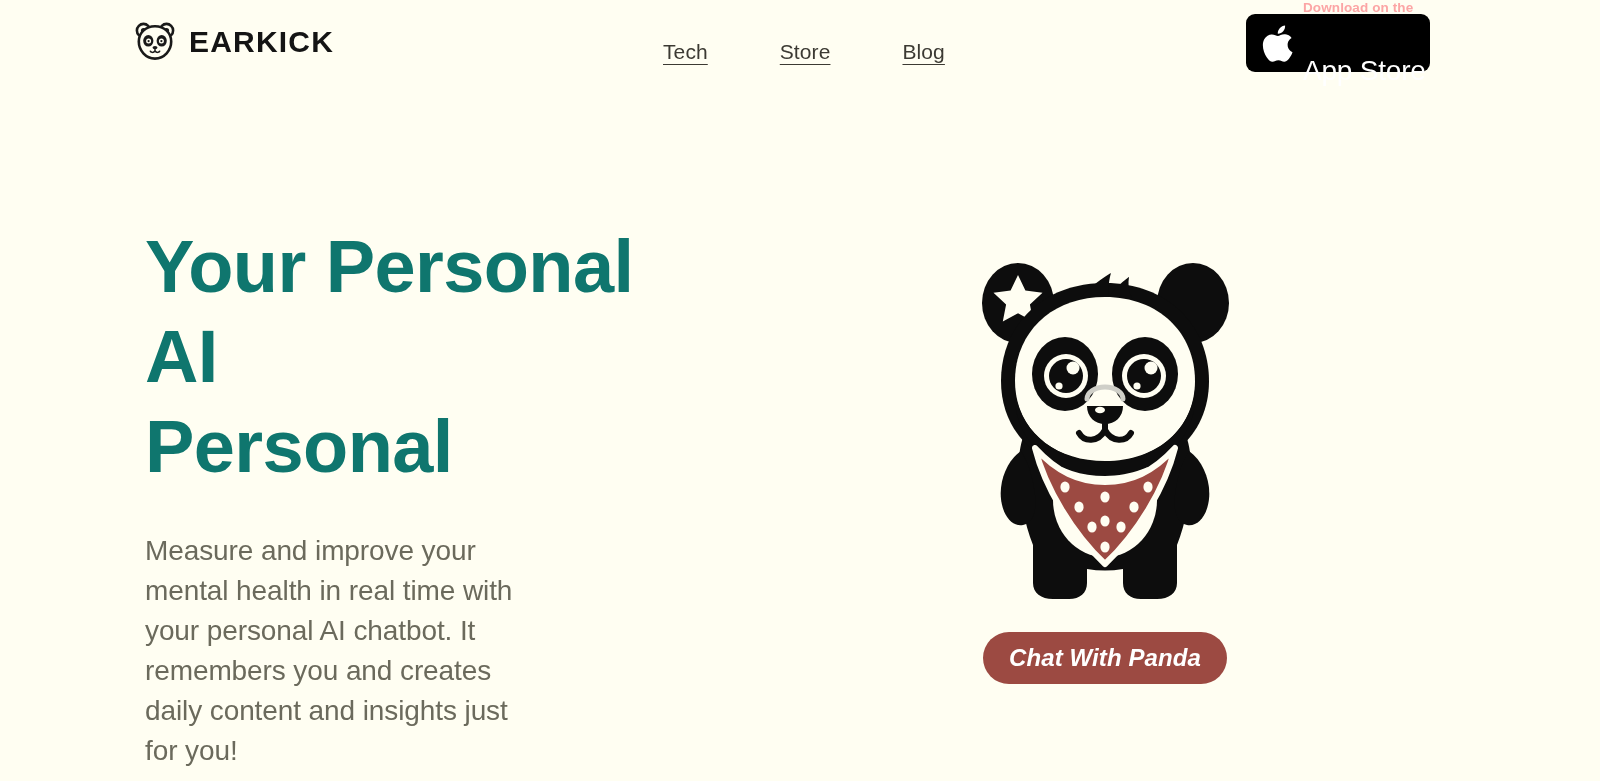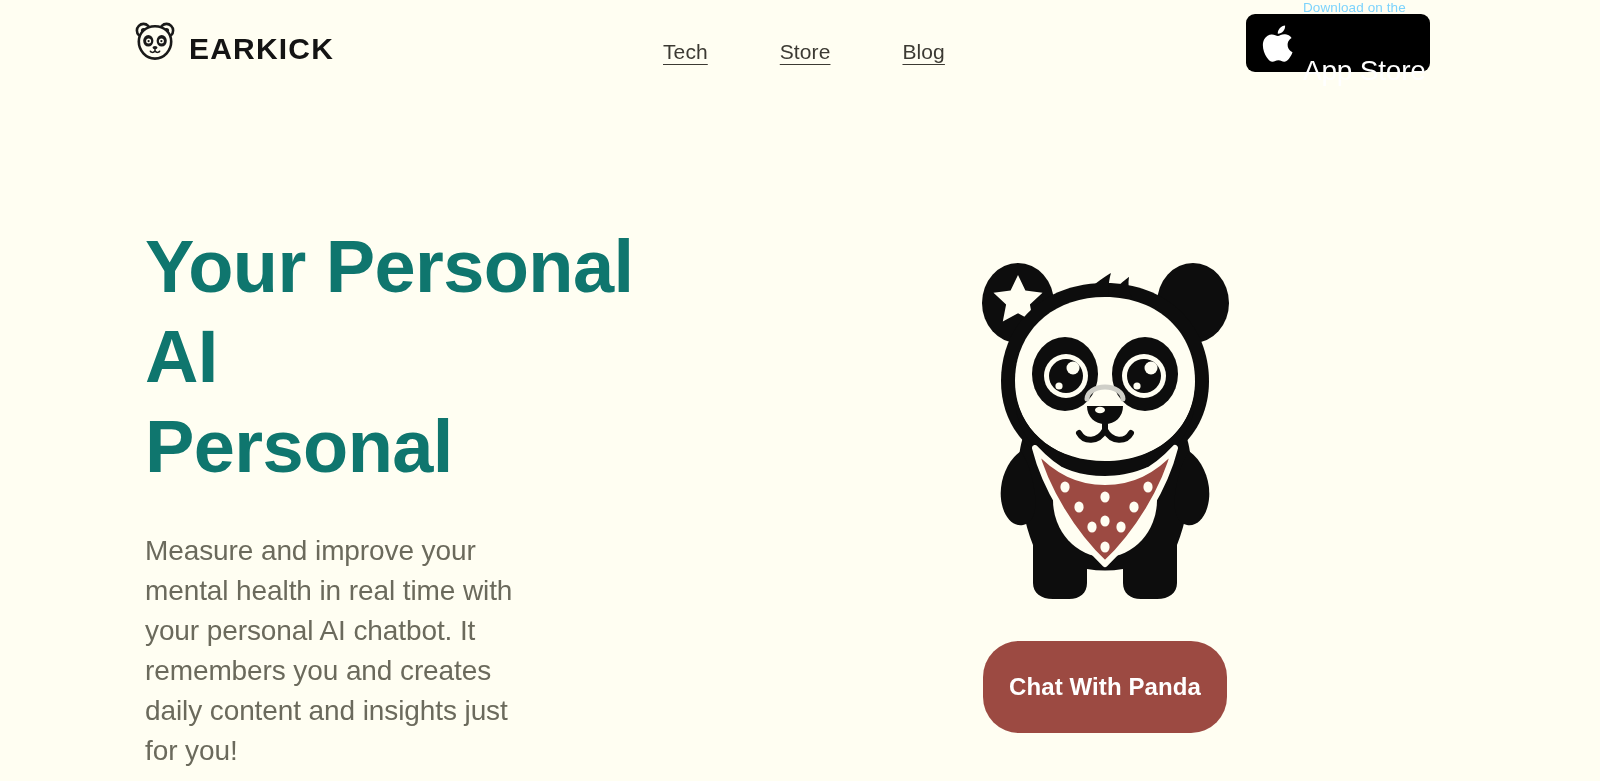--- a/index.html
+++ b/index.html
@@ -26,21 +26,21 @@
     height: 92px;
     display: flex;
     align-items: center;
   }
 
   .brand {
     position: absolute;
     left: 133px;
     top: 20px;
     display: flex;
-    align-items: flex-end;
+    align-items: center;
     gap: 12px;
     text-decoration: none;
   }
 
   .brand-mark { width: 44px; height: 44px; display: block; }
 
   .brand-name {
     font-size: 30px;
     font-weight: 800;
     letter-spacing: 1.2px;
@@ -85,23 +85,23 @@
     gap: 9px;
     cursor: pointer;
     text-decoration: none;
   }
 
   .appstore-apple { width: 34px; height: 41px; flex: 0 0 auto; }
 
   .appstore-text { display: flex; flex-direction: column; justify-content: center; line-height: 1; }
 
   .appstore-line1 {
-    color: #7dd3fc;
+    color: #fca5a5;
     font-size: 13.5px;
-    font-weight: 400;
+    font-weight: 700;
     letter-spacing: 0.1px;
     margin-bottom: 2px;
     white-space: nowrap;
   }
 
   .appstore-line2 {
     color: #FFFFFF;
     font-size: 28px;
     font-weight: 400;
     letter-spacing: -0.2px;
@@ -144,35 +144,36 @@
     top: 235px;
     width: 290px;
     display: flex;
     flex-direction: column;
     align-items: center;
   }
 
   .mascot { width: 265px; height: 365px; display: block; }
 
   .chat-button {
-    margin-top: 41px;
+    margin-top: 32px;
     width: 244px;
-    height: 92px;
+    height: 52px;
     border: none;
     border-radius: 36px;
     background: #9C4A42;
     color: #FFFFFF;
     font-size: 24px;
     font-weight: 700;
     letter-spacing: 0.1px;
     font-family: "Liberation Sans", sans-serif;
     cursor: pointer;
     display: flex;
     align-items: center;
     justify-content: center;
+    font-style: italic;
   }
 </style>
 </head>
 <body>
 
 <header class="site-header">
 
   <a class="brand" href="#">
     <span class="brand-mark-wrap">
       <svg class="brand-mark" viewBox="0 0 44 44" aria-hidden="true">

